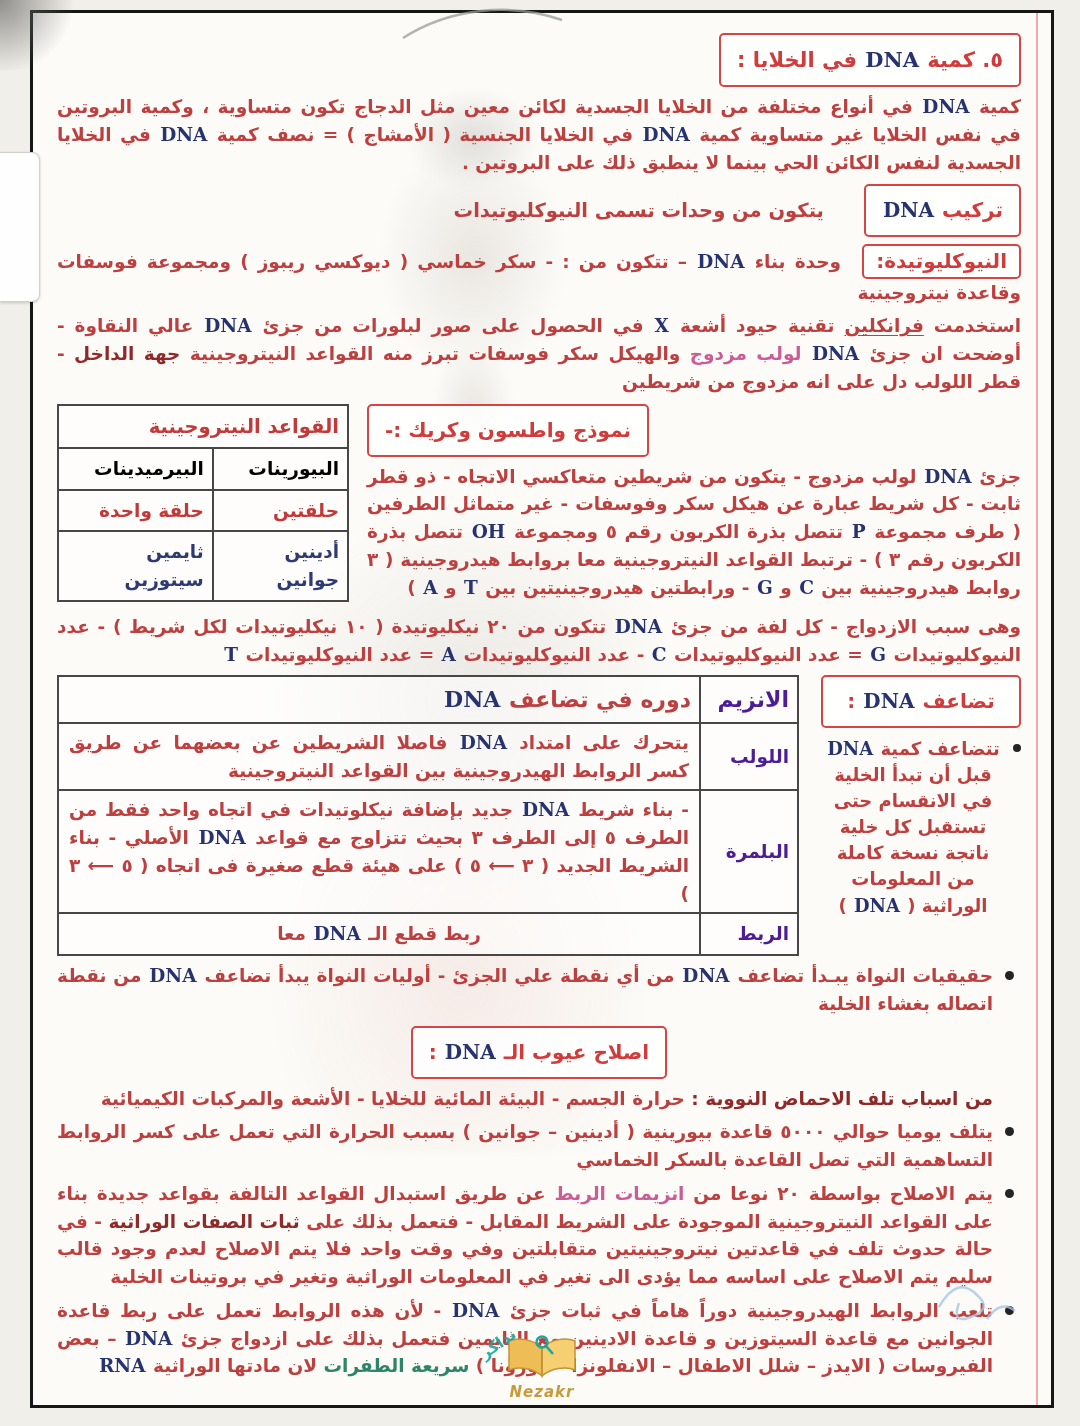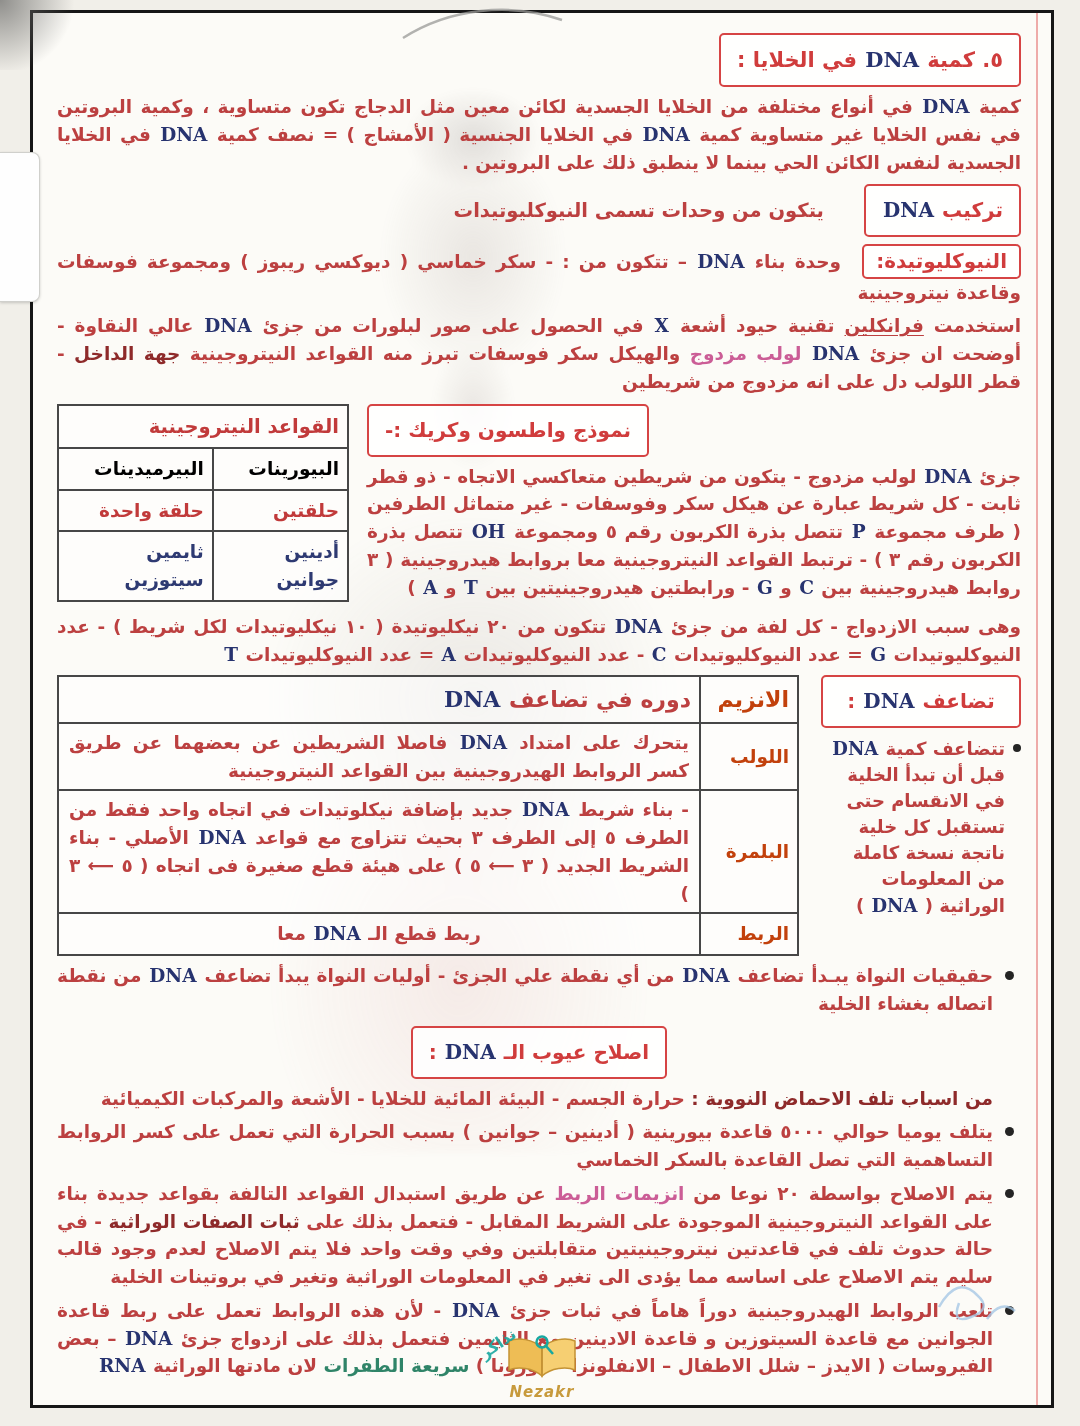--- a/index.html
+++ b/index.html
@@ -49,26 +49,26 @@
   .tbl td{border:2px solid #474747;text-align:right;vertical-align:middle;padding:6px 8px}
   .nitro-title{color:#c13a3a;font-size:19.5px;padding:7px}
   .nitro .col-h{color:#000000}
   .nitro .rings{color:#c13a3a}
   .nitro .bases{color:#2e3a72}
   .enz-row{margin-top:6px;gap:22px}
   .enz-col{flex:1;min-width:0}
   .rep-col{flex:0 0 200px;width:200px;font-size:18px;line-height:1.45}
   .rep-col .hdr-box{display:block;text-align:center;margin-bottom:8px}
   .enzymes .col-h{font-size:22px}
-  .enzymes .enz-name{width:98px;color:#c2410c}
+  .enzymes .enz-name{width:98px;color:#4c1d95}
   .enzymes .enz-role{text-align:justify;padding:5px 10px}
   .enzymes .center-role{text-align:center}
   .bullet{position:relative;padding-right:28px}
   .bullet .dot{position:absolute;right:7px;top:9px;width:9px;height:9px;border-radius:50%;background:#242424}
-  .side-bullet{padding-right:16px;text-align:right}
+  .side-bullet{padding-right:16px;text-align:center}
   .side-bullet .dot{right:0;top:8px;width:8px;height:8px}
   .repair-intro{padding-right:28px}
   .block-hdr{text-align:center;margin:8px 0 4px}
   .logo{position:absolute;left:50%;bottom:4px;transform:translateX(-50%);z-index:4;text-align:center;width:160px}
   .logo-art{position:relative;display:inline-block}
   .brand-ar{position:absolute;left:-24px;top:0;color:#18a7a0;font-size:16px;transform:rotate(-35deg);
             font-weight:700;opacity:.9}
   .brand{color:#c79a3c;font-size:15px;font-style:italic;letter-spacing:1px;margin-top:-5px;font-weight:700}
 </style>
 </head>

